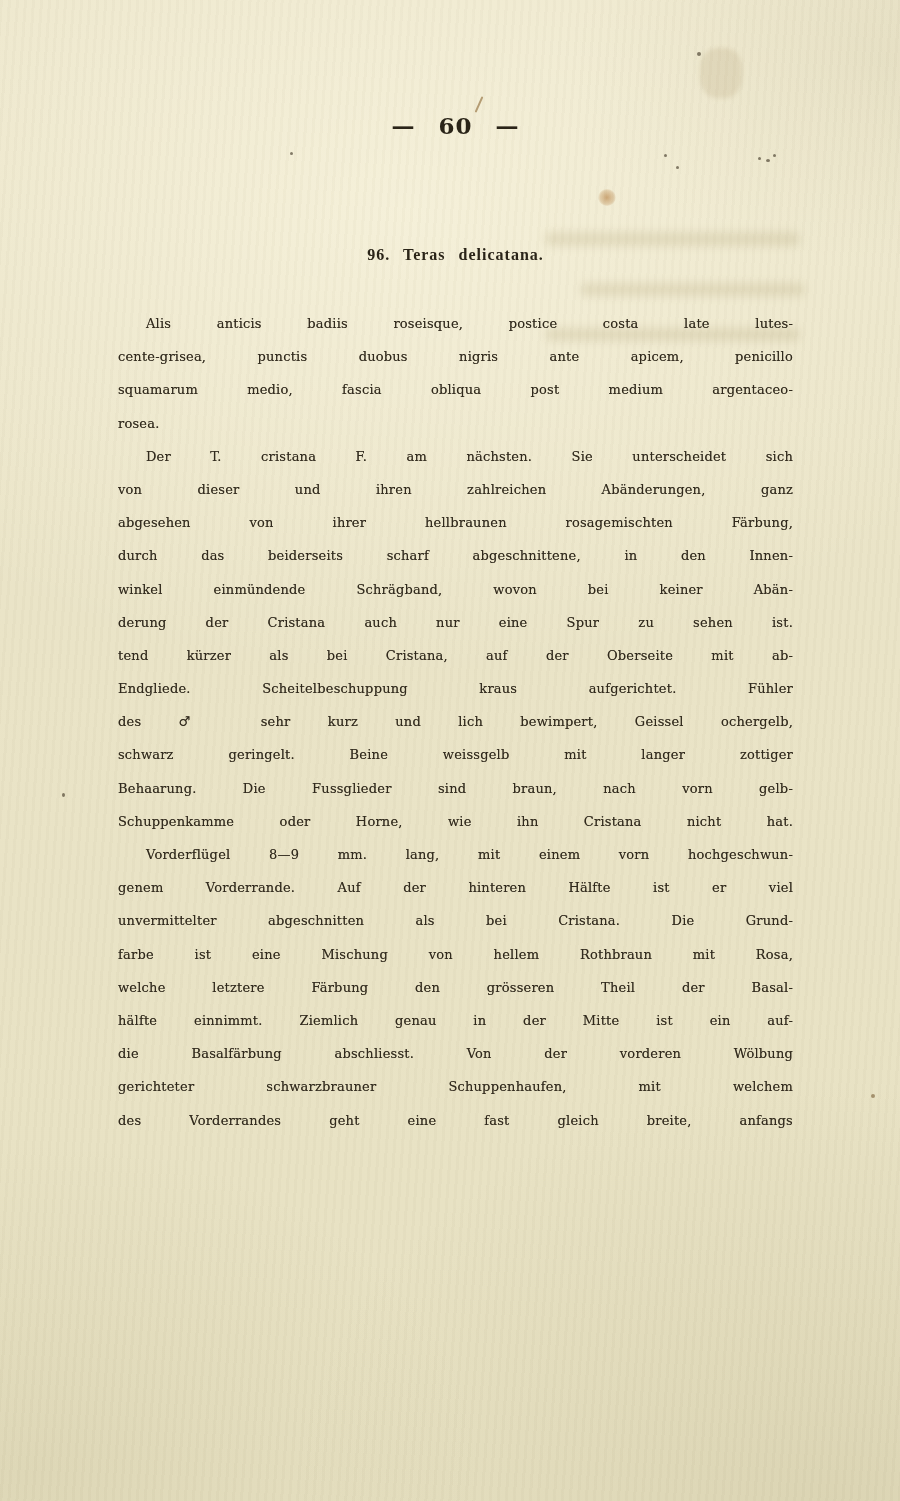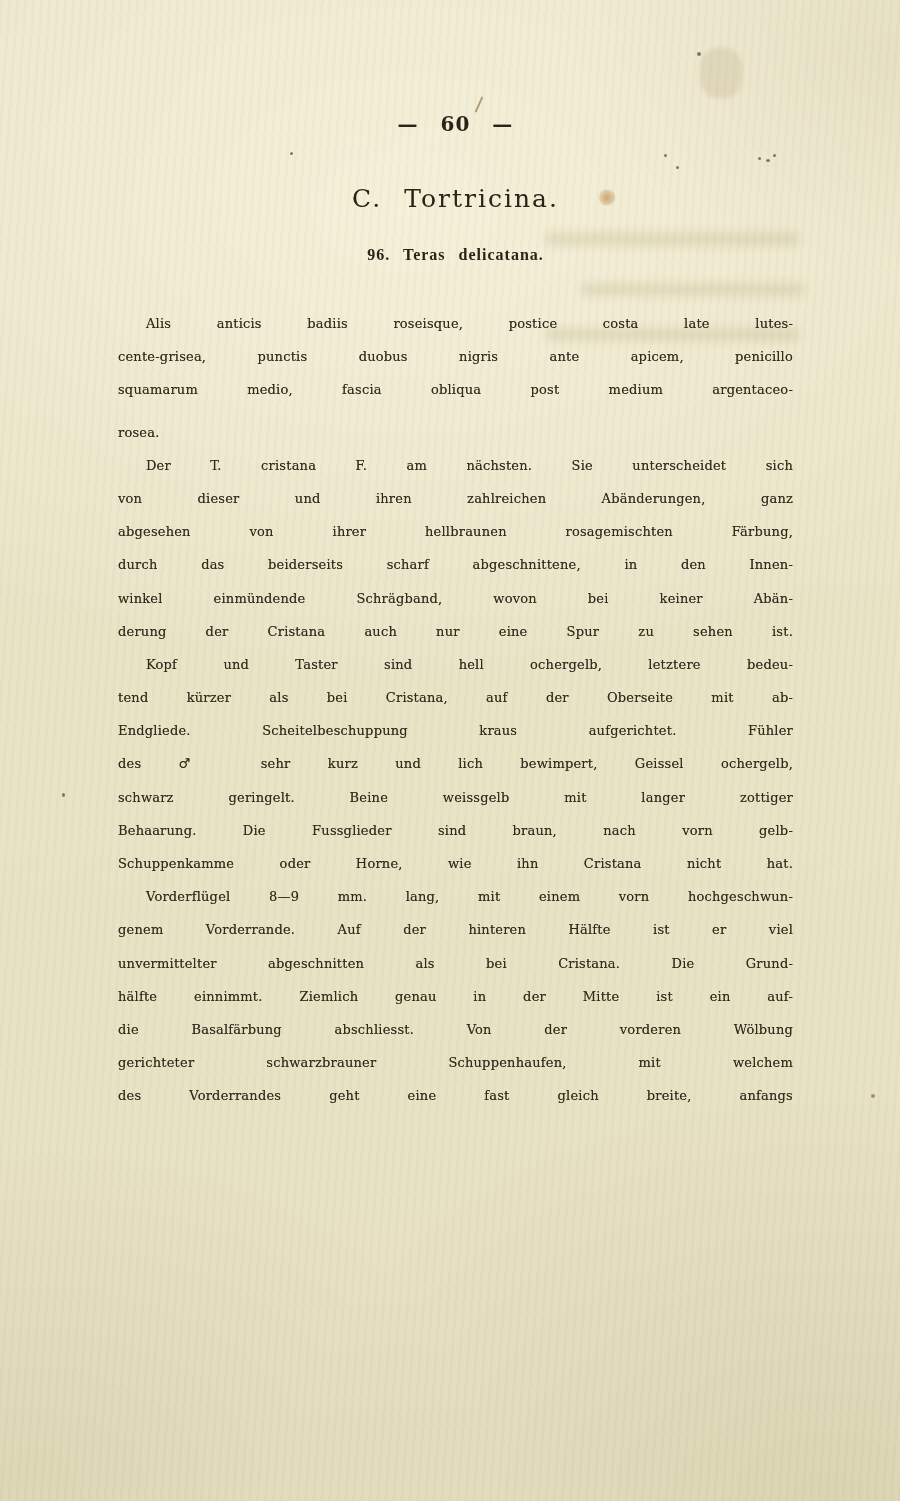--- a/index.html
+++ b/index.html
@@ -24,21 +24,21 @@
   .texture {
     position: absolute; inset: 0; pointer-events: none;
     background:
       repeating-linear-gradient(94deg, rgba(120,110,70,0.028) 0 3px, rgba(120,110,70,0) 3px 8px),
       repeating-linear-gradient(86deg, rgba(255,255,255,0.035) 0 4px, rgba(255,255,255,0) 4px 9px);
     mix-blend-mode: multiply;
   }
   .pageno {
     position: absolute; top: 112px; left: 118px; width: 675px;
     text-align: center;
-    font-size: 20px; font-weight: bold;
+    font-size: 23px; font-weight: bold;
     word-spacing: 14px; letter-spacing: 1px;
     color: #2a2418;
   }
   .h-section {
     position: absolute; top: 184px; left: 118px; width: 675px;
     text-align: center;
     font-size: 25px; font-weight: normal;
     word-spacing: 12px; letter-spacing: 2px;
     color: #2a2418;
   }
@@ -57,21 +57,21 @@
     color: #312a1d;
     text-shadow: 0 0 0.5px rgba(49,42,29,0.55);
   }
   .line {
     text-align: justify;
     text-align-last: justify;
     text-justify: inter-word;
     height: 33.2px; overflow: hidden; white-space: nowrap;
   }
   .line.first { text-indent: 28px; }
-  .line.endline { text-align-last: left; margin-top: 9px; }
+  .line.endline { text-align-last: left; }
   .stain {
     position: absolute; left: 598px; top: 189px; width: 18px; height: 17px;
     border-radius: 50%;
     background: radial-gradient(circle, rgba(172,110,42,0.55) 0%, rgba(172,110,42,0.25) 55%, rgba(172,110,42,0) 75%);
   }
   .slash-mark {
     position: absolute; left: 478px; top: 96px; width: 2px; height: 17px;
     background: rgba(130,90,35,0.55);
     transform: rotate(24deg); border-radius: 1px;
   }
@@ -101,21 +101,20 @@
   <div class="speck" style="left:664px; top:154px; width:3px; height:3px;"></div>
   <div class="speck" style="left:676px; top:166px; width:3px; height:3px;"></div>
   <div class="speck" style="left:758px; top:157px; width:3px; height:3px;"></div>
   <div class="speck" style="left:766px; top:159px; width:4px; height:3px;"></div>
   <div class="speck" style="left:773px; top:154px; width:3px; height:3px;"></div>
   <div class="speck" style="left:290px; top:152px; width:3px; height:3px;"></div>
   <div class="speck" style="left:62px; top:793px; width:3px; height:4px;"></div>
   <div class="speck" style="left:871px; top:1094px; width:4px; height:4px; background:rgba(110,80,40,0.55);"></div>
 
   <div class="pageno">— 60 —</div>
-  <div class="h-section">C. Tortricina.</div>
   <div class="h-species">96. Teras delicatana.</div>
 
   <div class="body-text">
 
     <div class="para">
       <div class="line first">Alis anticis badiis roseisque, postice costa late lutes-</div>
       <div class="line">cente-grisea, punctis duobus nigris ante apicem, penicillo</div>
       <div class="line">squamarum medio, fascia obliqua post medium argentaceo-</div>
       <div class="line endline">rosea.</div>
     </div>
@@ -123,33 +122,34 @@
     <div class="para">
       <div class="line first">Der T. cristana F. am nächsten. Sie unterscheidet sich</div>
       <div class="line">von dieser und ihren zahlreichen Abänderungen, ganz</div>
       <div class="line">abgesehen von ihrer hellbraunen rosagemischten Färbung,</div>
       <div class="line">durch das beiderseits scharf abgeschnittene, in den Innen-</div>
       <div class="line">winkel einmündende Schrägband, wovon bei keiner Abän-</div>
       <div class="line">derung der Cristana auch nur eine Spur zu sehen ist.</div>
     </div>
 
     <div class="para">
-      <div class="line first">Kopf und Taster sind hell ochergelb, letztere bedeu-</div>
       <div class="line">tend kürzer als bei Cristana, auf der Oberseite mit ab-</div>
       <div class="line">Endgliede. Scheitelbeschuppung kraus aufgerichtet. Fühler</div>
       <div class="line">des ♂ sehr kurz und lich bewimpert, Geissel ochergelb,</div>
       <div class="line">schwarz geringelt. Beine weissgelb mit langer zottiger</div>
       <div class="line">Behaarung. Die Fussglieder sind braun, nach vorn gelb-</div>
       <div class="line">Schuppenkamme oder Horne, wie ihn Cristana nicht hat.</div>
     </div>
 
     <div class="para">
       <div class="line first">Vorderflügel 8—9 mm. lang, mit einem vorn hochgeschwun-</div>
       <div class="line">genem Vorderrande. Auf der hinteren Hälfte ist er viel</div>
       <div class="line">unvermittelter abgeschnitten als bei Cristana. Die Grund-</div>
+      <div class="line">farbe ist eine Mischung von hellem Rothbraun mit Rosa,</div>
+      <div class="line">welche letztere Färbung den grösseren Theil der Basal-</div>
       <div class="line">hälfte einnimmt. Ziemlich genau in der Mitte ist ein auf-</div>
       <div class="line">die Basalfärbung abschliesst. Von der vorderen Wölbung</div>
       <div class="line">gerichteter schwarzbrauner Schuppenhaufen, mit welchem</div>
       <div class="line">des Vorderrandes geht eine fast gleich breite, anfangs</div>
     </div>
 
   </div>
 </main>
 
 </body></html>

